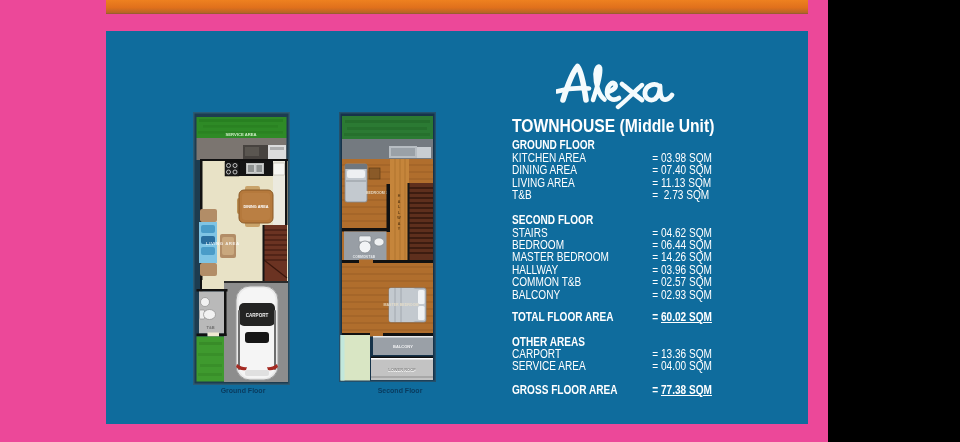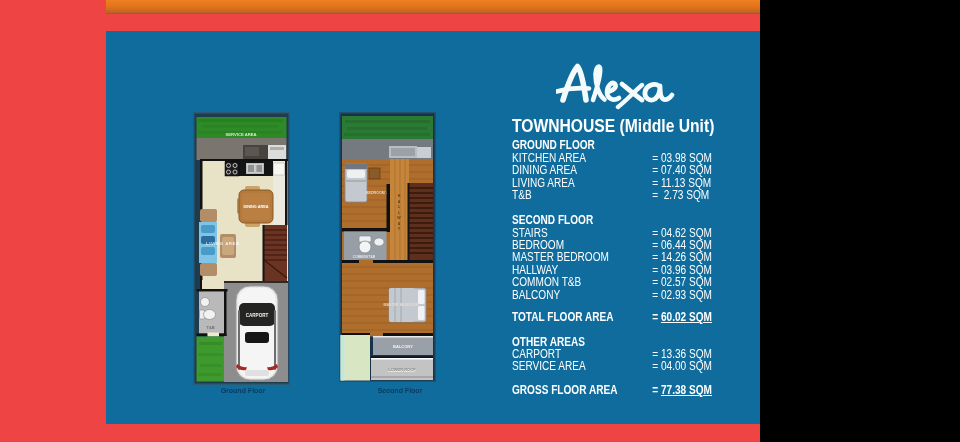--- a/index.html
+++ b/index.html
@@ -1,16 +1,16 @@
 <!DOCTYPE html>
 <html><head>
 <meta charset="utf-8">
 <style>
   html,body{margin:0;padding:0;background:#000;}
-  #stage{position:relative;width:760px;height:442px;background:#ef4444;overflow:hidden;
+  #stage{position:relative;width:828px;height:442px;background:#ec4899;overflow:hidden;
          font-family:"Liberation Sans",sans-serif;}
   .abs{position:absolute;}
 </style>
 </head>
 <body>
 <div id="stage">
 
   <div class="abs" style="left:106px;top:0;width:702px;height:14px;background:linear-gradient(#ee8120,#e0701c 55%,#b96426 90%,#8a5a33);"></div>
 
   <div class="abs" style="left:106px;top:31px;width:702px;height:393px;background:#0f6c9d;"></div>

